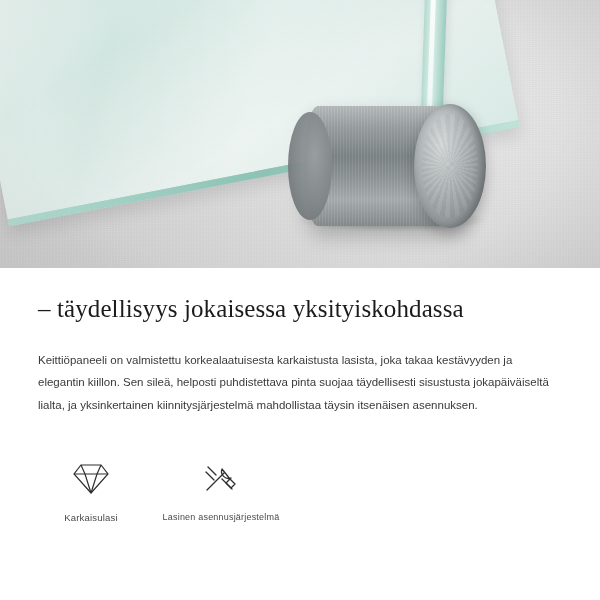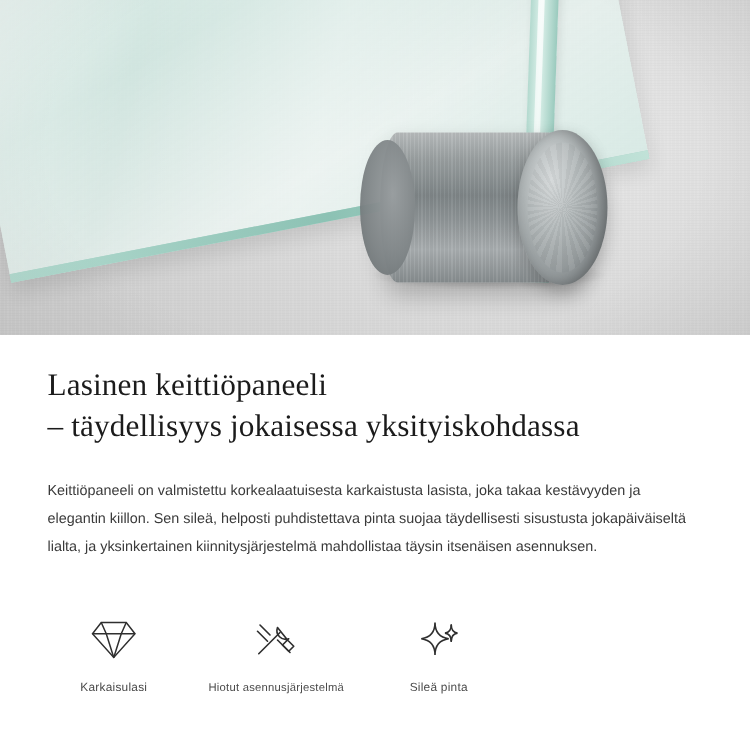--- a/index.html
+++ b/index.html
@@ -250,21 +250,20 @@
       <div class="standoff-cap">
         <div class="standoff-cap-ring"></div>
       </div>
     </div>
 
     <div class="hero-vignette"></div>
   </div>
 
   <div class="content">
     <h1 class="headline">
-      <span>Lasinen keittiöpaneeli</span>
       <span class="line2">– täydellisyys jokaisessa yksityiskohdassa</span>
     </h1>
     <p class="body-copy">Keittiöpaneeli on valmistettu korkealaatuisesta karkaistusta lasista, joka takaa kestävyyden ja elegantin kiillon. Sen sileä, helposti puhdistettava pinta suojaa täydellisesti sisustusta jokapäiväiseltä lialta, ja yksinkertainen kiinnitysjärjestelmä mahdollistaa täysin itsenäisen asennuksen.</p>
   </div>
 
   <div class="features">
 
     <div class="feature">
       <div class="feature-icon">
         <svg width="38" height="34" viewBox="0 0 38 34" fill="none" stroke="#2f2f2f" stroke-width="1.2">
@@ -281,28 +280,18 @@
     <div class="feature">
       <div class="feature-icon">
         <svg width="38" height="32" viewBox="0 0 38 32" fill="none" stroke="#2f2f2f" stroke-width="1.3" stroke-linecap="round" stroke-linejoin="round">
           <path d="M5 27 L22 10"></path>
           <path d="M20 6 a7 7 0 0 0 9 9 l-5 5 5 5 4-4 -5-5 z"></path>
           <path d="M6 4 L14 12"></path>
           <path d="M4 9 L12 17"></path>
           <path d="M30 26 L20 16"></path>
         </svg>
       </div>
-      <div class="feature-label wide">Hiotut asennusjärjestelmä</div>
-    </div>
-
-    <div class="feature">
-      <div class="feature-icon">
-        <svg width="34" height="32" viewBox="0 0 34 32" fill="none" stroke="#2f2f2f" stroke-width="1.3" stroke-linecap="round">
-          <path d="M14 2 C14 10 10 14 3 15 C10 16 14 20 14 28 C14 20 18 16 25 15 C18 14 14 10 14 2 Z"></path>
-          <path d="M27 4 C27 8 25 10 22 10.5 C25 11 27 13 27 17"></path>
-          <path d="M27 4 C27 8 29 10 32 10.5 C29 11 27 13 27 17"></path>
-        </svg>
-      </div>
-      <div class="feature-label">Sileä pinta</div>
-    </div>
+      <div class="feature-label wide">Lasinen asennusjärjestelmä</div>
+    </div>
+
 
   </div>
 </div>
 
 </body></html>

